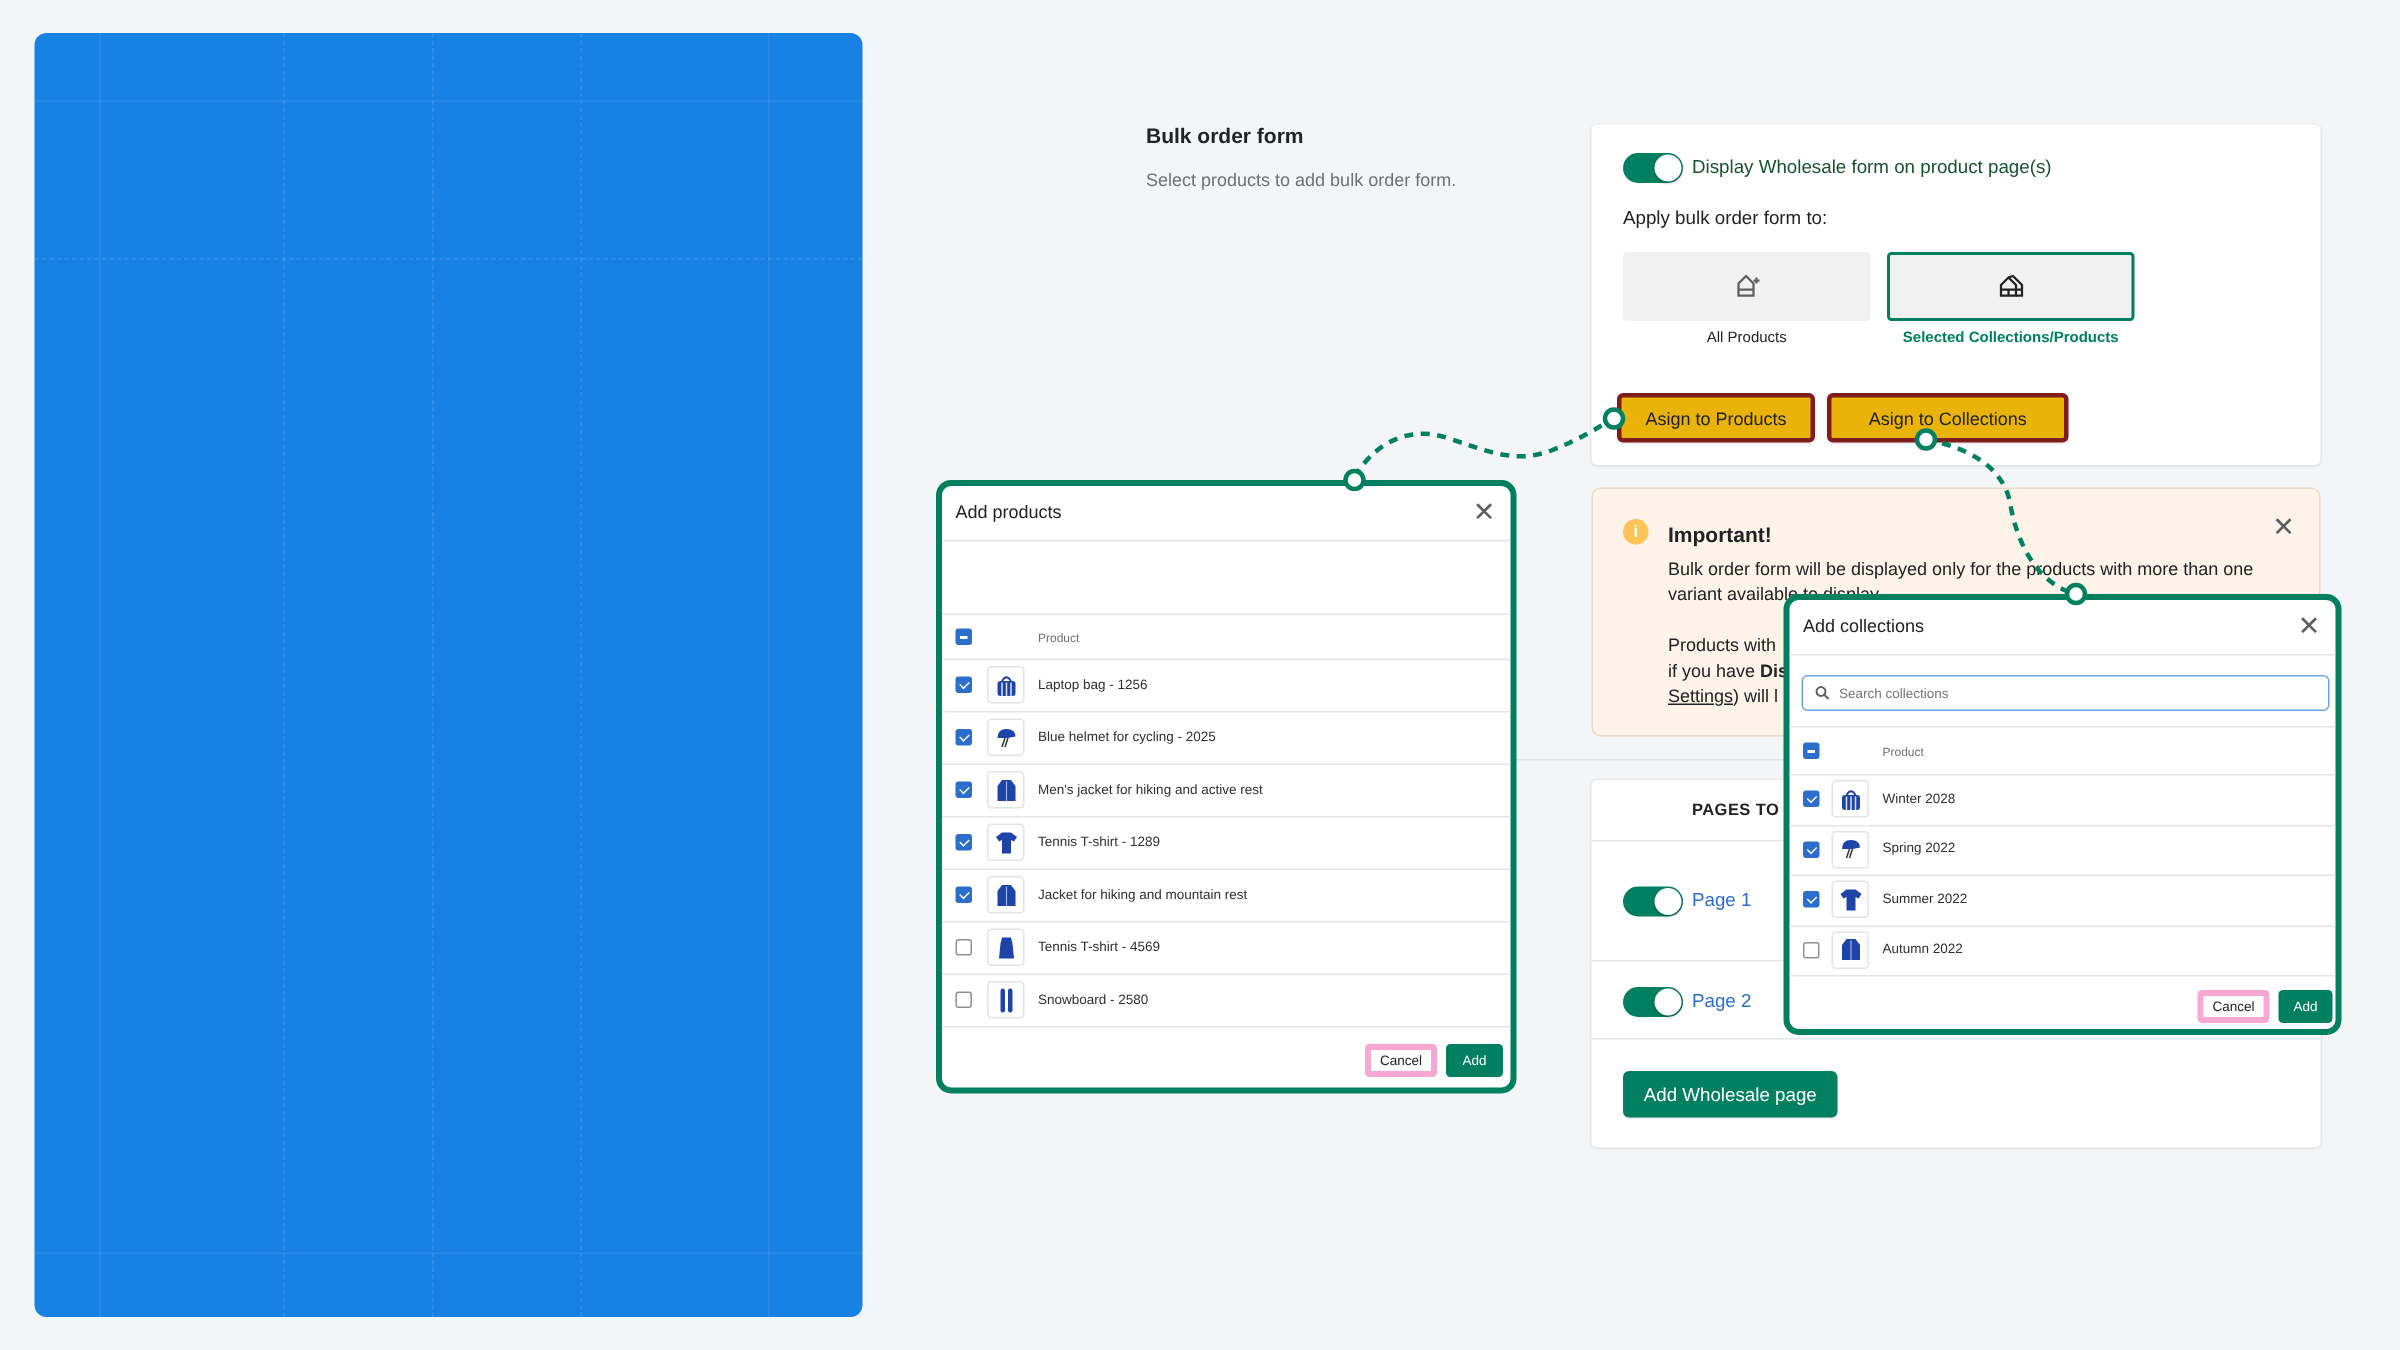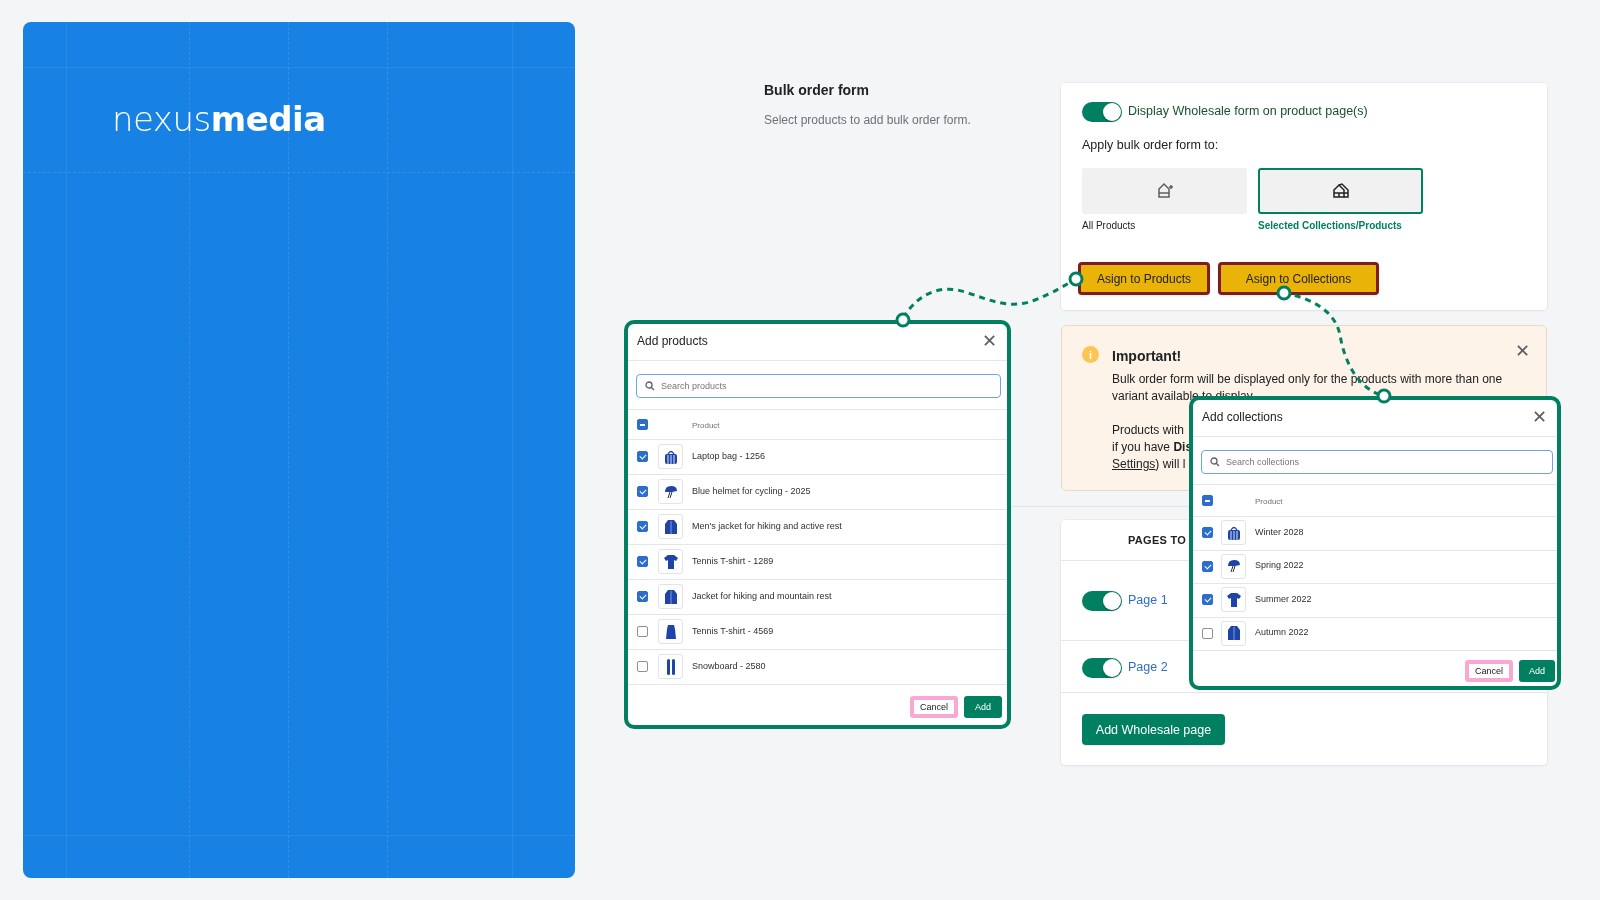--- a/index.html
+++ b/index.html
@@ -25,21 +25,21 @@
   .settings-card { left: 1061px; top: 83px; width: 486px; height: 227px; }
 
   .toggle { position: absolute; width: 40px; height: 20px; border-radius: 10px; background: #008060; }
   .toggle::after { content: ""; position: absolute; right: 1px; top: 1px; width: 18px; height: 18px; border-radius: 50%; background: #fff; box-shadow: 0 1px 2px rgba(0,0,0,0.3); }
 
   .toggle-label { position: absolute; font-size: 12.5px; color: #14532d; }
   .apply-label { position: absolute; font-size: 12.5px; color: #202223; font-weight: 500; }
 
   .option-box { position: absolute; width: 165px; height: 46px; background: #f1f1f1; border-radius: 3px; display: flex; align-items: center; justify-content: center; }
   .option-box.selected { border: 2px solid #008060; }
-  .option-label { position: absolute; font-size: 10px; width: 165px; }
+  .option-label { position: absolute; font-size: 10px; text-align: center; width: 165px; }
   .option-label.selected { color: #008060; font-weight: 700; }
 
   .assign-btn { position: absolute; height: 33px; border: 3px solid #7f1d1d; border-radius: 4px; background: #eab308; font-size: 12px; color: #202223; display: flex; align-items: center; justify-content: center; box-shadow: 0 1px 2px rgba(0,0,0,0.1); }
 
   .important-card { position: absolute; left: 1061px; top: 325px; width: 486px; height: 166px; background: #fdf3e9; border: 1px solid #ecd8c6; border-radius: 6px; }
   .important-icon { position: absolute; left: 20px; top: 20px; width: 17px; height: 17px; border-radius: 50%; background: #ffc453; color: #fff; font-size: 11px; font-weight: 700; display: flex; align-items: center; justify-content: center; }
   .important-title { position: absolute; left: 50px; top: 22px; font-size: 14px; font-weight: 700; color: #202223; }
   .important-text { position: absolute; left: 50px; top: 45px; width: 400px; font-size: 12px; line-height: 17px; color: #202223; }
   .important-text b { font-weight: 700; }
   .important-text u { text-decoration: underline; }
@@ -79,23 +79,20 @@
 <div class="hero">
   <div class="grid-v" style="left:43px"></div>
   <div class="grid-v dash" style="left:166px"></div>
   <div class="grid-v dash" style="left:265px"></div>
   <div class="grid-v dash" style="left:364px"></div>
   <div class="grid-v" style="left:489px"></div>
   <div class="grid-h" style="top:45px"></div>
   <div class="grid-h dash" style="top:150px"></div>
   <div class="grid-h" style="top:813px"></div>
 
-  <div class="logo">
-    <span class="light">nexus</span><span class="bold">media</span>
-  </div>
 </div>
 
 <div class="section-title">Bulk order form</div>
 <div class="section-sub">Select products to add bulk order form.</div>
 
 <div class="card settings-card">
   <div class="toggle" style="left:21px; top:19px;"></div>
   <div class="toggle-label" style="left:67px; top:21px;">Display Wholesale form on product page(s)</div>
   <div class="apply-label" style="left:21px; top:55px;">Apply bulk order form to:</div>
 
@@ -145,27 +142,20 @@
   <div class="toggle" style="left:21px; top:138px;"></div>
   <div class="page-link" style="left:67px; top:140px;">Page 2</div>
   <div class="row-line" style="top:172px"></div>
   <div class="primary-btn" style="left:21px; top:194px; width:143px; height:31px;">Add Wholesale page</div>
 </div>
 
 <div class="modal" style="left:624px; top:320px; width:387px; height:409px;">
   <div class="modal-title">Add products</div>
   <div class="modal-close">✕</div>
   <div class="modal-hr" style="top:36px"></div>
-  <div class="search-box" style="left:8px; top:50px; width:365px;">
-    <svg width="10" height="10" viewBox="0 0 10 10">
-        <circle cx="4" cy="4" r="3" fill="none" stroke="#5c5f62" stroke-width="1.3"></circle>
-        <path d="M6.2 6.2 L9 9" stroke="#5c5f62" stroke-width="1.3"></path>
-      </svg>
-    <input placeholder="Search products" style="">
-  </div>
   <div class="modal-hr" style="top:85px"></div>
   <div class="cb partial" style="left:9px; top:95px;"></div>
   <div class="col-head" style="left:64px; top:97px;">Product</div>
   <div class="modal-hr" style="top:115px"></div>
 
   <div id="prod-rows">
       <div class="cb checked" style="left: 9px; top: 127px;"></div>
       <div class="thumb" style="left: 30px; top: 120px;">
         <svg width="18" height="18" viewBox="0 0 18 18">
           <rect x="3" y="6" width="12" height="10" rx="2" fill="#1e44a8"></rect>

